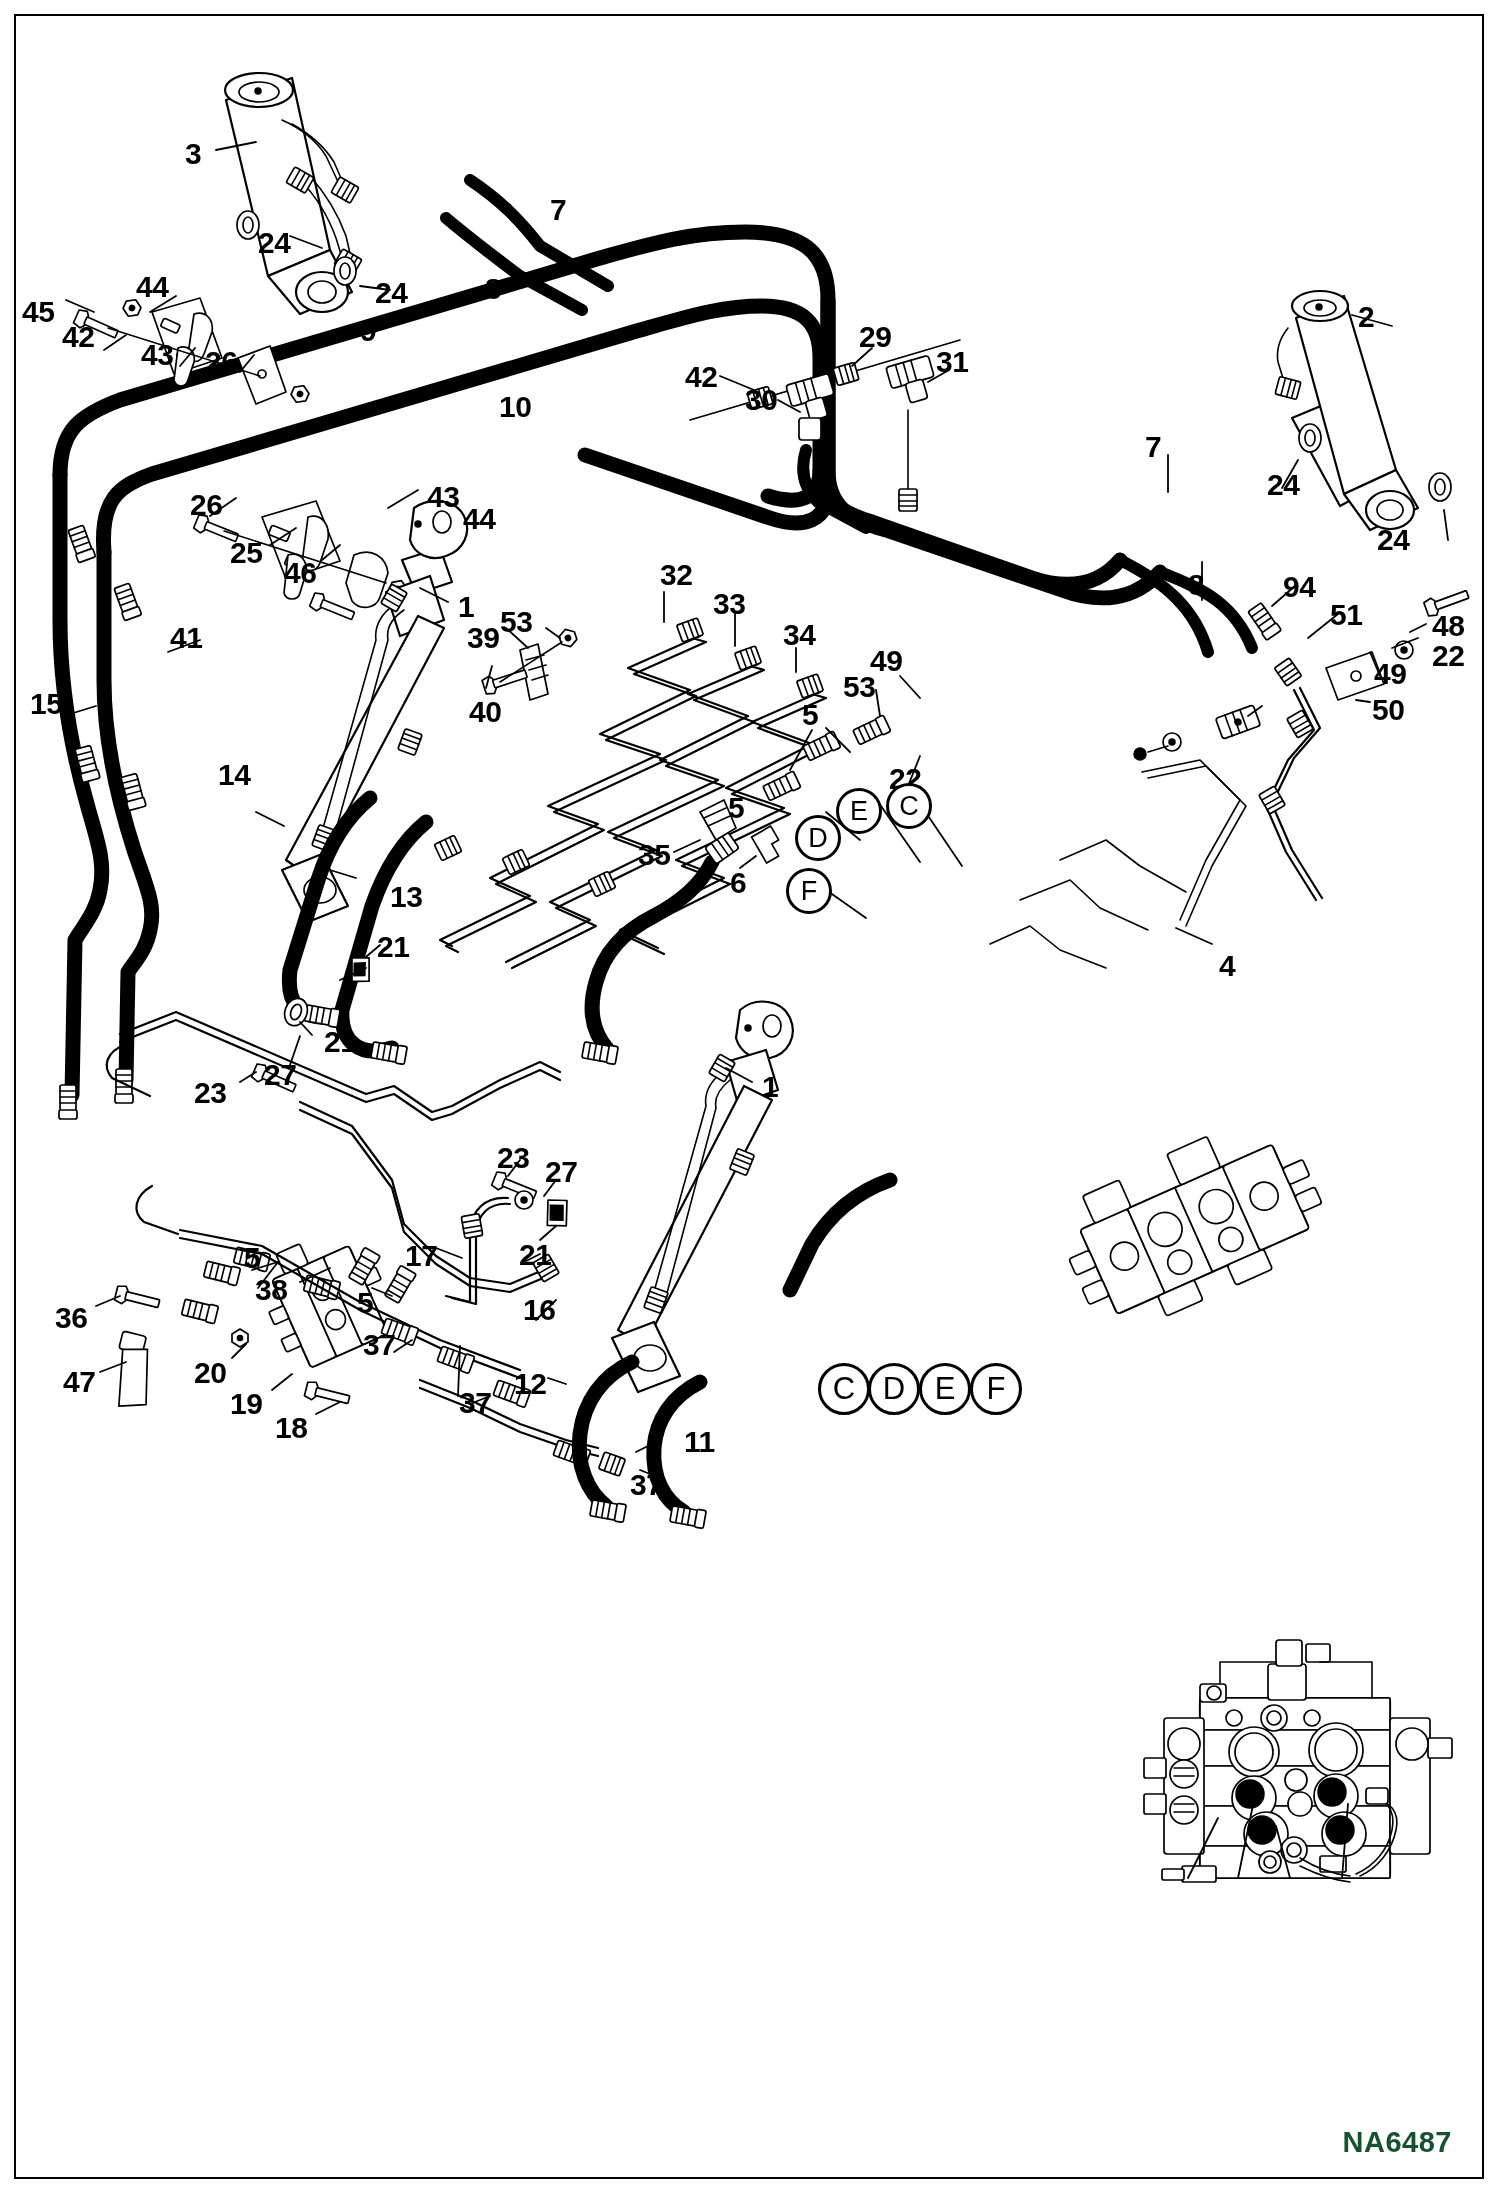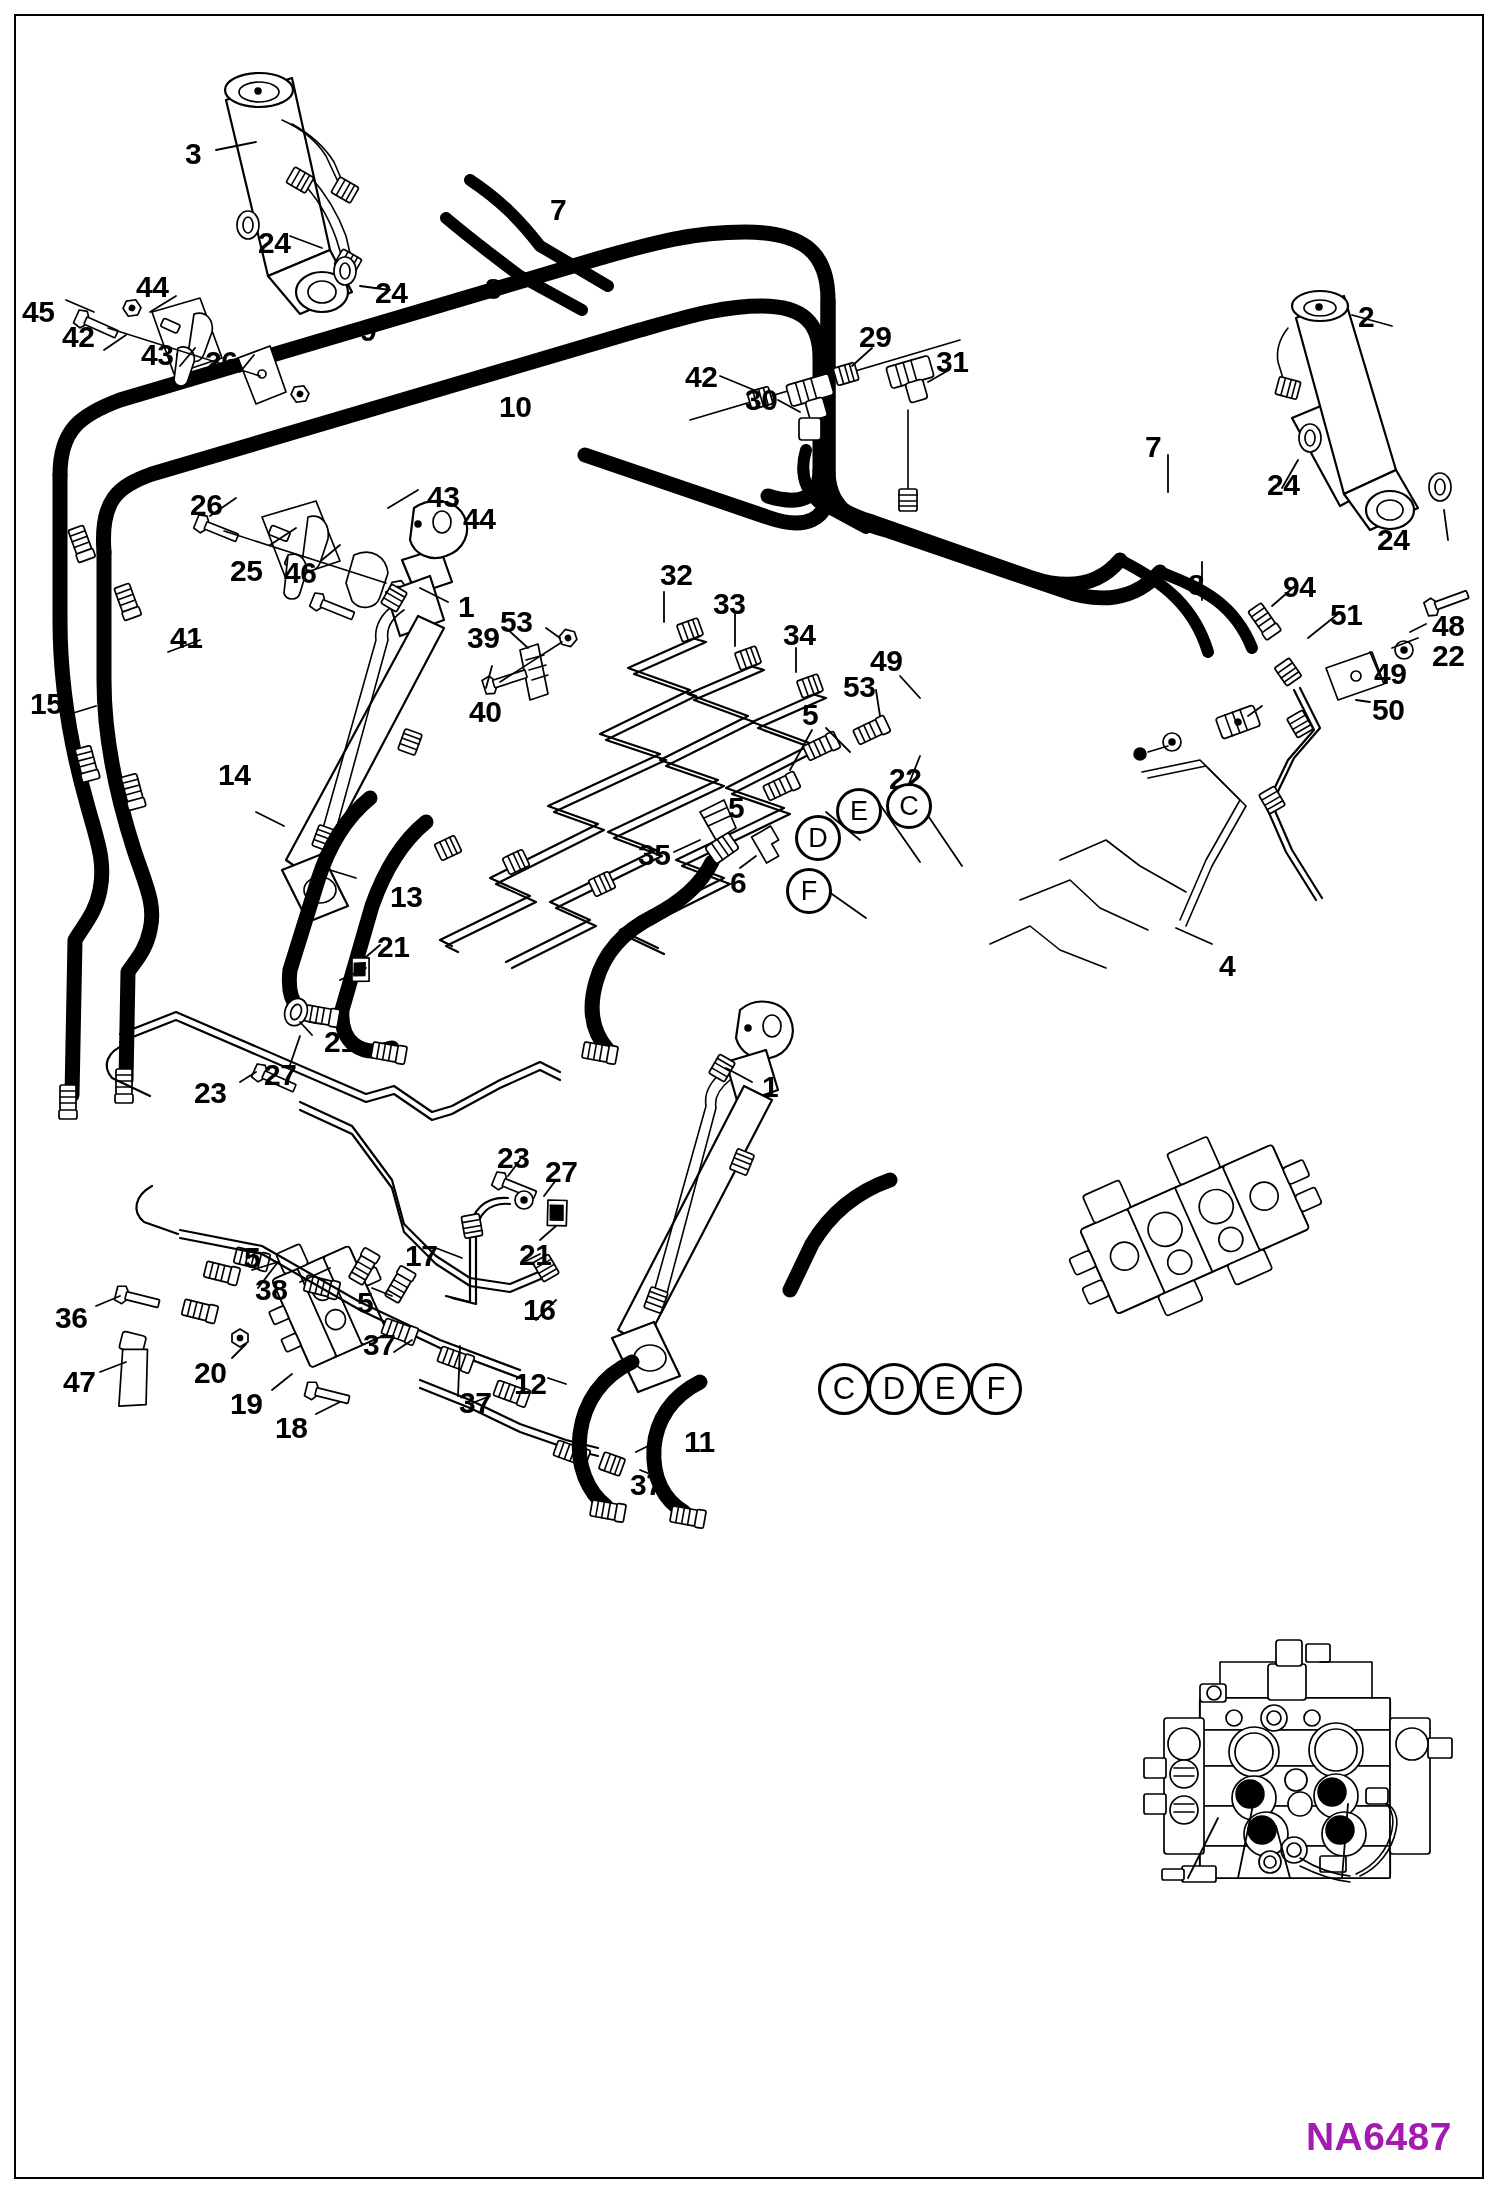--- a/index.html
+++ b/index.html
@@ -35,24 +35,24 @@
     font-size: 30px;
     color: #000;
     line-height: 1;
     white-space: nowrap;
     letter-spacing: -0.5px;
   }
   .drawno {
     position: absolute;
     right: 46px;
     bottom: 34px;
-    font-size: 39px;
+    font-size: 29px;
     font-weight: bold;
     letter-spacing: 0.5px;
-    color: #a21caf;
+    color: #14532d;
     font-family: "Liberation Sans", sans-serif;
   }
   .circ {
     position: absolute;
     width: 46px; height: 46px;
     border: 3px solid #000;
     border-radius: 50%;
     background: #fff;
     display: flex;
     align-items: center;
@@ -625,21 +625,21 @@
       <div class="lbl" style="left: 685px; top: 362px;">42</div>
       <div class="lbl" style="left: 745px; top: 385px;">30</div>
       <div class="lbl" style="left: 499px; top: 392px;">10</div>
       <div class="lbl" style="left: 1145px; top: 432px;">7</div>
       <div class="lbl" style="left: 1267px; top: 470px;">24</div>
       <div class="lbl" style="left: 1377px; top: 525px;">24</div>
       <div class="lbl" style="left: 1188px; top: 570px;">8</div>
       <div class="lbl" style="left: 190px; top: 490px;">26</div>
       <div class="lbl" style="left: 427px; top: 482px;">43</div>
       <div class="lbl" style="left: 463px; top: 504px;">44</div>
-      <div class="lbl" style="left: 230px; top: 538px; margin-top: 18px;">25</div>
+      <div class="lbl" style="left: 230px; top: 538px;">25</div>
       <div class="lbl" style="left: 284px; top: 558px;">46</div>
       <div class="lbl" style="left: 1283px; top: 572px;">94</div>
       <div class="lbl" style="left: 1330px; top: 600px;">51</div>
       <div class="lbl" style="left: 1432px; top: 611px;">48</div>
       <div class="lbl" style="left: 1432px; top: 641px;">22</div>
       <div class="lbl" style="left: 458px; top: 592px;">1</div>
       <div class="lbl" style="left: 500px; top: 607px;">53</div>
       <div class="lbl" style="left: 467px; top: 623px;">39</div>
       <div class="lbl" style="left: 640px; top: 560px; margin-left: 20px;">32</div>
       <div class="lbl" style="left: 713px; top: 589px;">33</div>

